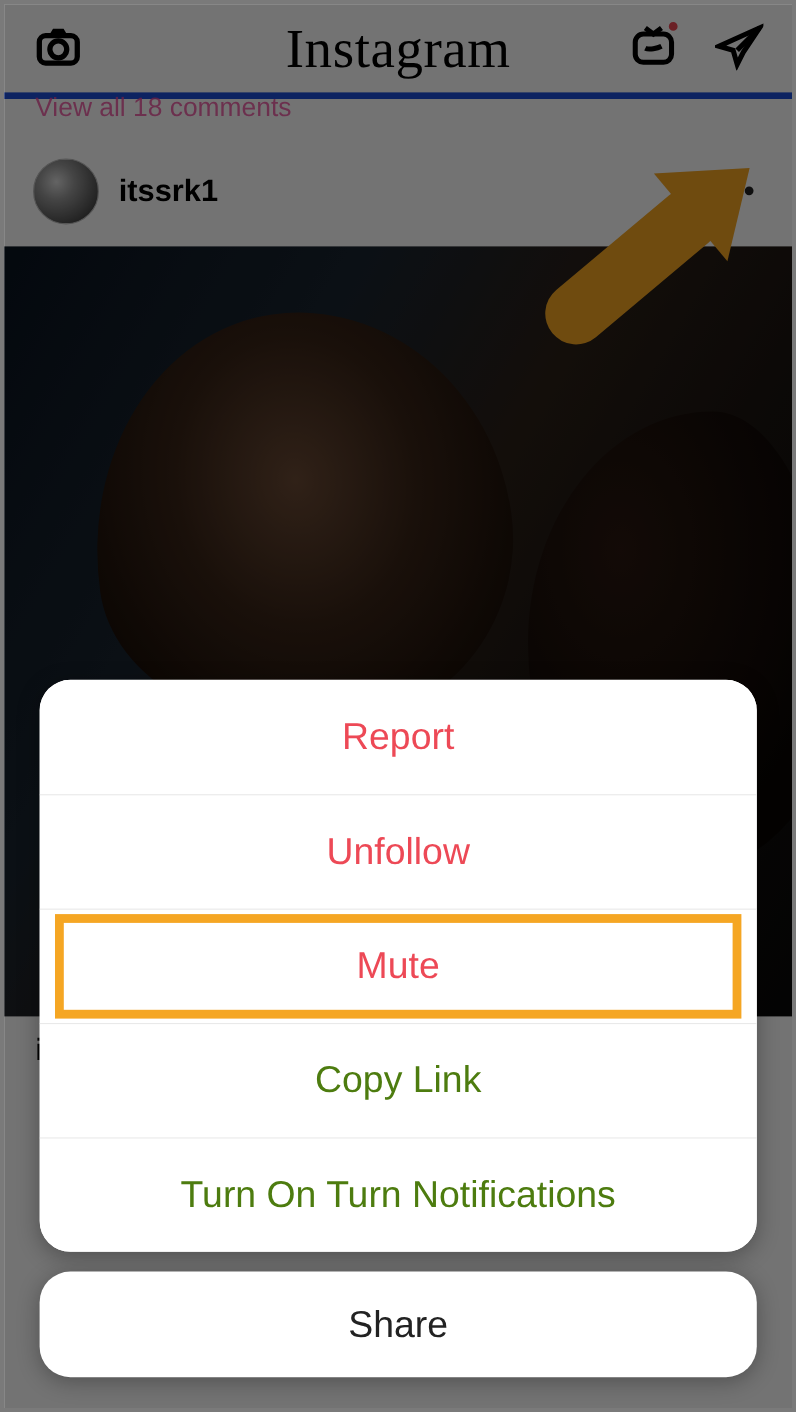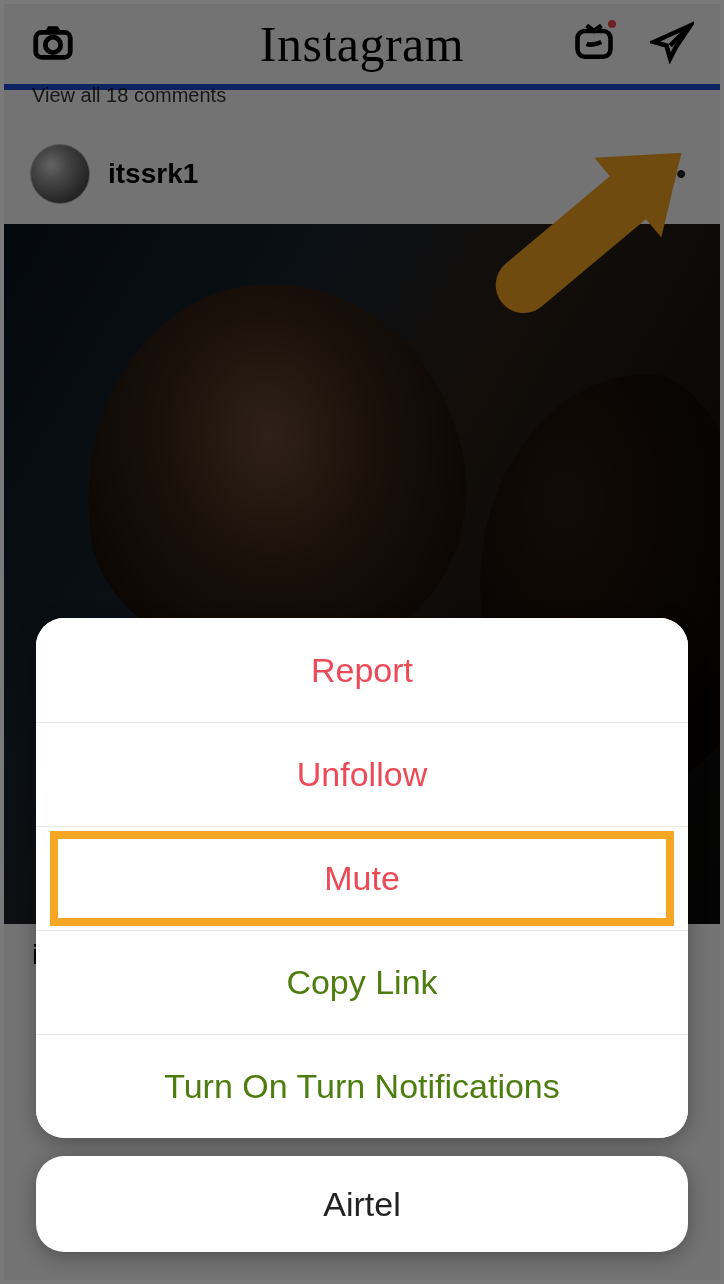--- a/index.html
+++ b/index.html
@@ -21,21 +21,21 @@
   .battery-fill { position:absolute; left:1px; top:1px; bottom:1px; width: 90%; background:#36d33b; border-radius:2px;}
   .bolt { font-size: 18px; }
   
   .nav { position: relative; height: 86px; display:flex; align-items:center; justify-content:space-between; padding: 0 26px; border-bottom: 6px solid #1d4ed8;}
   .nav-title { position:absolute; left:50%; transform:translateX(-50%); font-family: 'Brush Script MT', cursive; font-size: 50px; font-weight: 500; letter-spacing: 0.5px;}
   .nav-right { display:flex; align-items:center; gap: 34px; }
   .igtv { position: relative; }
   .igtv .dot { position:absolute; top:-2px; right:-2px; width:12px; height:12px; background:#ed4956; border-radius:50%; border:2px solid #fff;}
   
   .feed { position: relative; }
-  .prev-comments { color:#000000; font-size: 20px; padding: 0 28px; height: 40px; display:flex; align-items:flex-start; margin-top:-6px; opacity:0.8;}
+  .prev-comments { color:#ec4899; font-size: 24px; padding: 0 28px; height: 40px; display:flex; align-items:flex-start; margin-top:-6px; opacity:0.8;}
   .post-header { display:flex; align-items:center; justify-content:space-between; padding: 20px 24px 20px 26px; }
   .ph-left { display:flex; align-items:center; gap:18px; }
   .avatar { width:60px; height:60px; border-radius:50%; background: radial-gradient(circle at 35% 35%, #ddd 0%, #999 30%, #222 100%); border:1px solid #bbb;}
   .username { font-size: 28px; font-weight: 600; }
   .more-dots { font-size: 28px; font-weight:700; letter-spacing: 2px; color:#222; padding: 8px;}
   .post-image { width:100%; height: 700px; background: linear-gradient(120deg, #0a1420 0%, #1a2530 30%, #2b2018 50%, #1a1410 70%, #0a0a0a 100%); position:relative; overflow:hidden;}
   .hair1 { position:absolute; top:60px; left:80px; width:380px; height:380px; background: radial-gradient(ellipse at 50% 40%, #6b4a35 0%, #3a2518 40%, #1a0f08 80%); border-radius: 50% 50% 45% 55% / 60% 55% 45% 40%; transform: rotate(-8deg);}
   .hair2 { position:absolute; top:150px; right:-40px; width:280px; height:420px; background: radial-gradient(ellipse at 30% 30%, #2a1810 0%, #0a0604 70%); border-radius: 60% 40% 50% 50% / 50% 60% 40% 50%;}
   .caption-row { padding: 14px 28px; font-size: 28px; display:flex; gap:10px; align-items:center;}
   .caption-user { font-weight:700; }
@@ -124,16 +124,16 @@
     <div class="sheet">
       <div class="sheet-item destructive">Report</div>
       <div class="sheet-item destructive">Unfollow</div>
       <div class="sheet-item destructive">
         <span>Mute</span>
         <div class="highlight-box"></div>
       </div>
       <div class="sheet-item">Copy Link</div>
       <div class="sheet-item">Turn On Turn Notifications</div>
     </div>
-    <div class="cancel-sheet">Airtel</div>
+    <div class="cancel-sheet">Share</div>
   </div>
 
 </div>
 
 </body></html>

